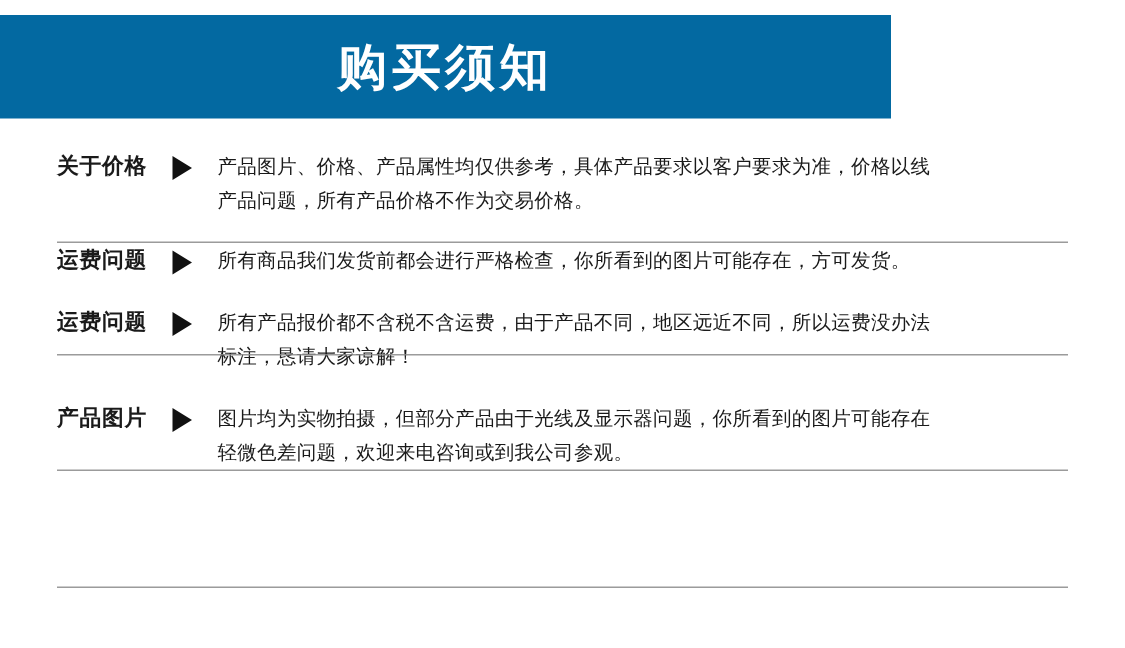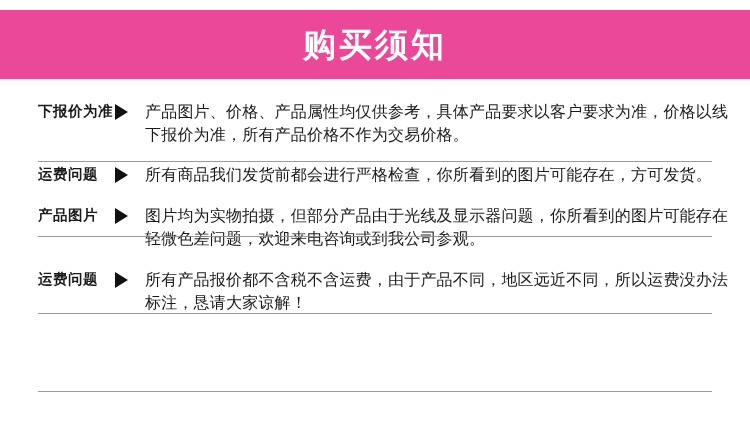--- a/index.html
+++ b/index.html
@@ -19,23 +19,23 @@
     height: 432px;
     background: #ffffff;
     box-sizing: border-box;
   }
 
   
   .banner {
     position: absolute;
     left: 0;
     top: 10px;
-    width: 750px;
+    width: 594px;
     height: 69px;
-    background: #ec4899;
+    background: #0369a1;
     display: flex;
     align-items: center;
     justify-content: center;
   }
   .banner-title {
     color: #ffffff;
     font-size: 33px;
     font-weight: bold;
     letter-spacing: 3px;
     line-height: 1;
@@ -83,21 +83,21 @@
   }
   .tri {
     width: 0;
     height: 0;
     border-top: 8px solid transparent;
     border-bottom: 8px solid transparent;
     border-left: 13px solid #111111;
   }
   .notice-body {
     flex: 1 1 auto;
-    font-size: 16px;
+    font-size: 13px;
     color: #1a1a1a;
     line-height: 23px;
     letter-spacing: 0.2px;
   }
   .notice-body .ln {
     display: block;
     white-space: nowrap;
   }
 
   
@@ -119,62 +119,62 @@
 
 <div class="page">
 
   <div class="banner">
     <div class="banner-title">购买须知</div>
   </div>
 
   <div class="notice-list">
 
     <div class="notice-row r1">
-      <div class="notice-label">下报价为准</div>
+      <div class="notice-label">关于价格</div>
       <div class="notice-marker">
           <span class="tri"></span>
         </div>
       <div class="notice-body">
         <span class="ln">产品图片、价格、产品属性均仅供参考，具体产品要求以客户要求为准，价格以线</span>
-        <span class="ln">下报价为准，所有产品价格不作为交易价格。</span>
+        <span class="ln">产品问题，所有产品价格不作为交易价格。</span>
       </div>
     </div>
 
     <div class="notice-row r2">
       <div class="notice-label">运费问题</div>
       <div class="notice-marker">
           <span class="tri"></span>
         </div>
       <div class="notice-body">
         <span class="ln">所有商品我们发货前都会进行严格检查，你所看到的图片可能存在，方可发货。</span>
+      </div>
+    </div>
+
+    <div class="notice-row r4">
+      <div class="notice-label">运费问题</div>
+      <div class="notice-marker">
+          <span class="tri"></span>
+        </div>
+      <div class="notice-body">
+        <span class="ln">所有产品报价都不含税不含运费，由于产品不同，地区远近不同，所以运费没办法</span>
+        <span class="ln">标注，恳请大家谅解！</span>
       </div>
     </div>
 
     <div class="notice-row r3">
       <div class="notice-label">产品图片</div>
       <div class="notice-marker">
           <span class="tri"></span>
         </div>
       <div class="notice-body">
         <span class="ln">图片均为实物拍摄，但部分产品由于光线及显示器问题，你所看到的图片可能存在</span>
         <span class="ln">轻微色差问题，欢迎来电咨询或到我公司参观。</span>
       </div>
     </div>
 
-    <div class="notice-row r4">
-      <div class="notice-label">运费问题</div>
-      <div class="notice-marker">
-          <span class="tri"></span>
-        </div>
-      <div class="notice-body">
-        <span class="ln">所有产品报价都不含税不含运费，由于产品不同，地区远近不同，所以运费没办法</span>
-        <span class="ln">标注，恳请大家谅解！</span>
-      </div>
-    </div>
-
   </div>
 
   <div class="divider d1"></div>
   <div class="divider d2"></div>
   <div class="divider d3"></div>
   <div class="divider d4"></div>
 
 </div>
 
 </body></html>

